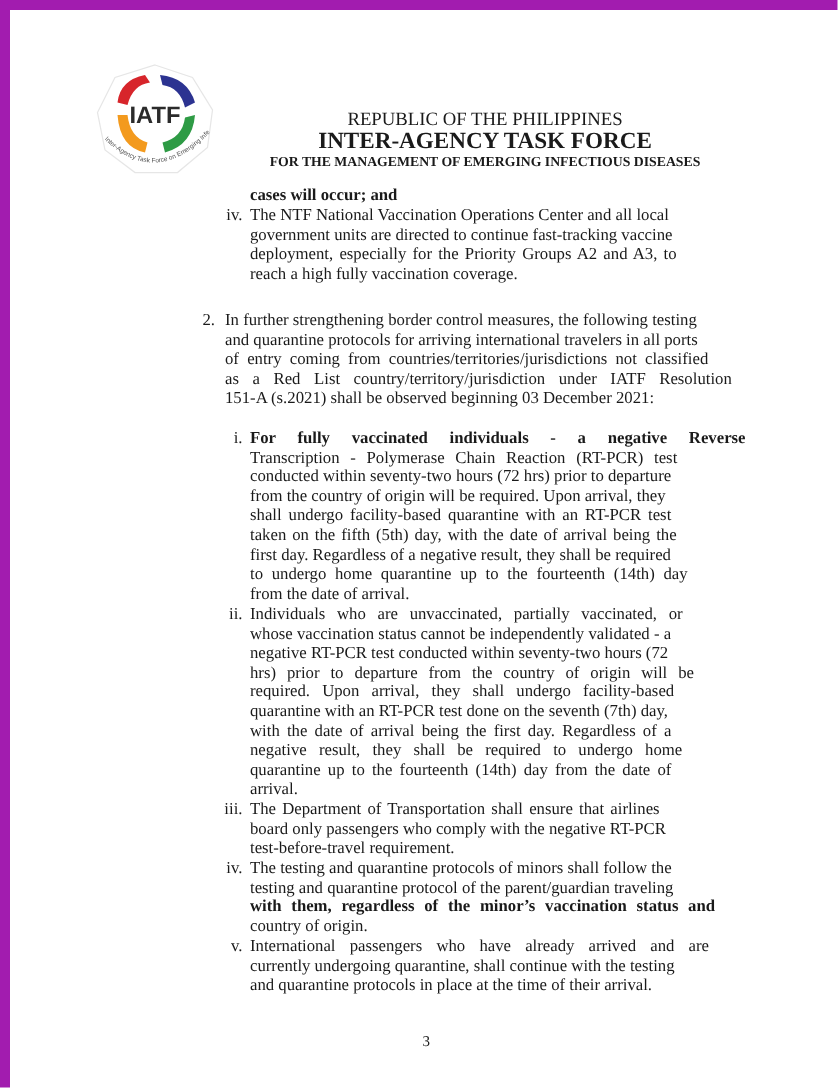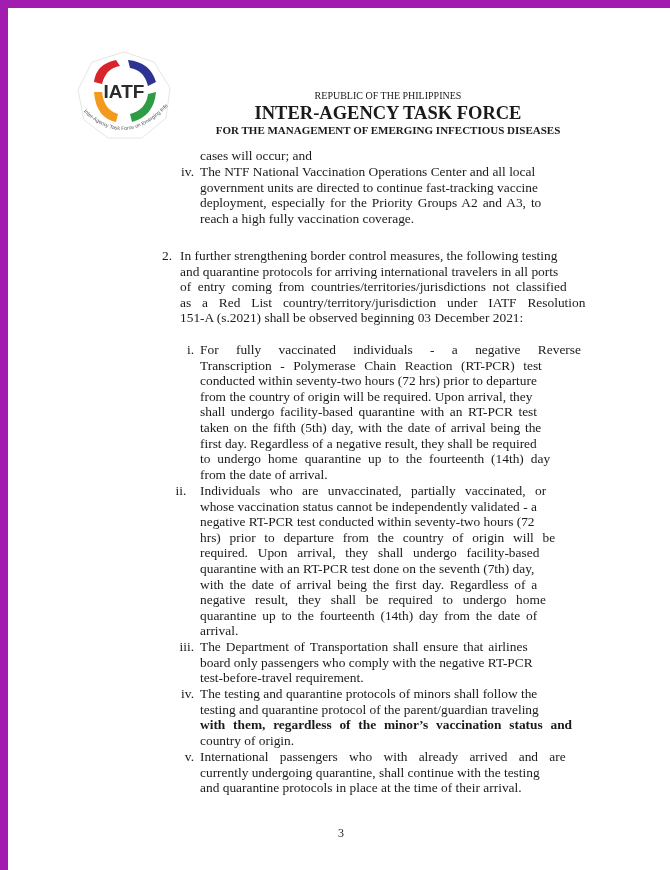--- a/index.html
+++ b/index.html
@@ -22,36 +22,36 @@
     }
     .header {
       position: absolute;
       left: 160px;
       top: 80px;
       width: 440px;
       text-align: center;
     }
     .header .l1 {
       position: absolute; left: 0; width: 440px; top: 0;
-      font-size: 10px; line-height: 16px; letter-spacing: 0px;
+      font-size: 15px; line-height: 16px; letter-spacing: 0px;
     }
     .header .l2 {
       position: absolute; left: 0; width: 440px; top: 15px;
       font-size: 18.5px; line-height: 20px; font-weight: bold;
     }
     .header .l3 {
       position: absolute; left: 0; width: 440px; top: 35px;
       font-size: 11px; line-height: 14px; font-weight: bold;
     }
     .body-text {
       font-size: 13.4px;
       line-height: 15.6px;
     }
     .block { position: absolute; text-align: justify; }
-    .block .txt { display: block; text-align: justify; text-align-last: left; }
+    .block .txt { display: block; text-align: justify; text-align-last: left; font-weight: bold; }
     .marker { position: absolute; text-align: right; }
     .pagenum {
       position: absolute; left: 0; width: 666px; top: 818px;
       text-align: center; font-size: 12px;
     }
   </style>
 </head>
 <body>
 
 <div class="page">
@@ -102,32 +102,32 @@
     <div style="position:absolute; left:172px; top:240px;">
       <div style="position:absolute; left:0; top:0; white-space:nowrap;">In further strengthening border control measures, the following testing</div>
       <div style="position:absolute; left:0; top:15.6px; white-space:nowrap;">and quarantine protocols for arriving international travelers in all ports</div>
       <div style="position:absolute; left:0; top:31.2px; white-space:nowrap; word-spacing:3.2px;">of entry coming from countries/territories/jurisdictions not classified</div>
       <div style="position:absolute; left:0; top:46.8px; white-space:nowrap; word-spacing:7.5px;">as a Red List country/territory/jurisdiction under IATF Resolution</div>
       <div style="position:absolute; left:0; top:62.4px; white-space:nowrap;">151-A (s.2021) shall be observed beginning 03 December 2021:</div>
     </div>
 
     <div class="marker" style="left:160px; top:334px; width:26px;">i.</div>
     <div style="position:absolute; left:192px; top:334px;">
-      <div style="position:absolute; top:0; white-space:nowrap; word-spacing:14px;">For fully vaccinated individuals - a negative Reverse</div>
+      <div style="position:absolute; top:0; white-space:nowrap; word-spacing:14px;font-weight:bold;">For fully vaccinated individuals - a negative Reverse</div>
       <div style="position:absolute; top:15.6px; white-space:nowrap; word-spacing:5.2px;">Transcription - Polymerase Chain Reaction (RT-PCR) test</div>
       <div style="position:absolute; top:31.2px; white-space:nowrap;">conducted within seventy-two hours (72 hrs) prior to departure</div>
       <div style="position:absolute; top:46.8px; white-space:nowrap;">from the country of origin will be required. Upon arrival, they</div>
       <div style="position:absolute; top:62.4px; white-space:nowrap; word-spacing:2.2px;">shall undergo facility-based quarantine with an RT-PCR test</div>
       <div style="position:absolute; top:78px; white-space:nowrap; word-spacing:1.4px;">taken on the fifth (5th) day, with the date of arrival being the</div>
       <div style="position:absolute; top:93.6px; white-space:nowrap;">first day. Regardless of a negative result, they shall be required</div>
       <div style="position:absolute; top:109.2px; white-space:nowrap; word-spacing:3.6px;">to undergo home quarantine up to the fourteenth (14th) day</div>
       <div style="position:absolute; top:124.8px; white-space:nowrap;">from the date of arrival.</div>
     </div>
 
-    <div class="marker" style="left:160px; top:475px; width:26px;text-align:center;">ii.</div>
+    <div class="marker" style="left:160px; top:475px; width:26px;">ii.</div>
     <div style="position:absolute; left:192px; top:475px;">
       <div style="position:absolute; top:0; white-space:nowrap; word-spacing:6px;">Individuals who are unvaccinated, partially vaccinated, or</div>
       <div style="position:absolute; top:15.6px; white-space:nowrap;">whose vaccination status cannot be independently validated - a</div>
       <div style="position:absolute; top:31.2px; white-space:nowrap;">negative RT-PCR test conducted within seventy-two hours (72</div>
       <div style="position:absolute; top:46.8px; white-space:nowrap; word-spacing:5.4px;">hrs) prior to departure from the country of origin will be</div>
       <div style="position:absolute; top:62.4px; white-space:nowrap; word-spacing:6.4px;">required. Upon arrival, they shall undergo facility-based</div>
       <div style="position:absolute; top:78px; white-space:nowrap;">quarantine with an RT-PCR test done on the seventh (7th) day,</div>
       <div style="position:absolute; top:93.6px; white-space:nowrap; word-spacing:2.4px;">with the date of arrival being the first day. Regardless of a</div>
       <div style="position:absolute; top:109.2px; white-space:nowrap; word-spacing:6.4px;">negative result, they shall be required to undergo home</div>
       <div style="position:absolute; top:124.8px; white-space:nowrap; word-spacing:2.4px;">quarantine up to the fourteenth (14th) day from the date of</div>
@@ -144,21 +144,21 @@
     <div class="marker" style="left:160px; top:678px; width:26px;">iv.</div>
     <div style="position:absolute; left:192px; top:678px;">
       <div style="position:absolute; top:0; white-space:nowrap;">The testing and quarantine protocols of minors shall follow the</div>
       <div style="position:absolute; top:15.6px; white-space:nowrap;">testing and quarantine protocol of the parent/guardian traveling</div>
       <div style="position:absolute; top:31.2px; white-space:nowrap; word-spacing:4.4px;font-weight:bold;">with them, regardless of the minor’s vaccination status and</div>
       <div style="position:absolute; top:46.8px; white-space:nowrap;">country of origin.</div>
     </div>
 
     <div class="marker" style="left:160px; top:741px; width:26px;">v.</div>
     <div style="position:absolute; left:192px; top:741px;">
-      <div style="position:absolute; top:0; white-space:nowrap; word-spacing:8px;">International passengers who with already arrived and are</div>
+      <div style="position:absolute; top:0; white-space:nowrap; word-spacing:8px;">International passengers who have already arrived and are</div>
       <div style="position:absolute; top:15.6px; white-space:nowrap;">currently undergoing quarantine, shall continue with the testing</div>
       <div style="position:absolute; top:31.2px; white-space:nowrap;">and quarantine protocols in place at the time of their arrival.</div>
     </div>
 
   </div>
 
   <div class="pagenum">3</div>
 </div>
 
 </body></html>

